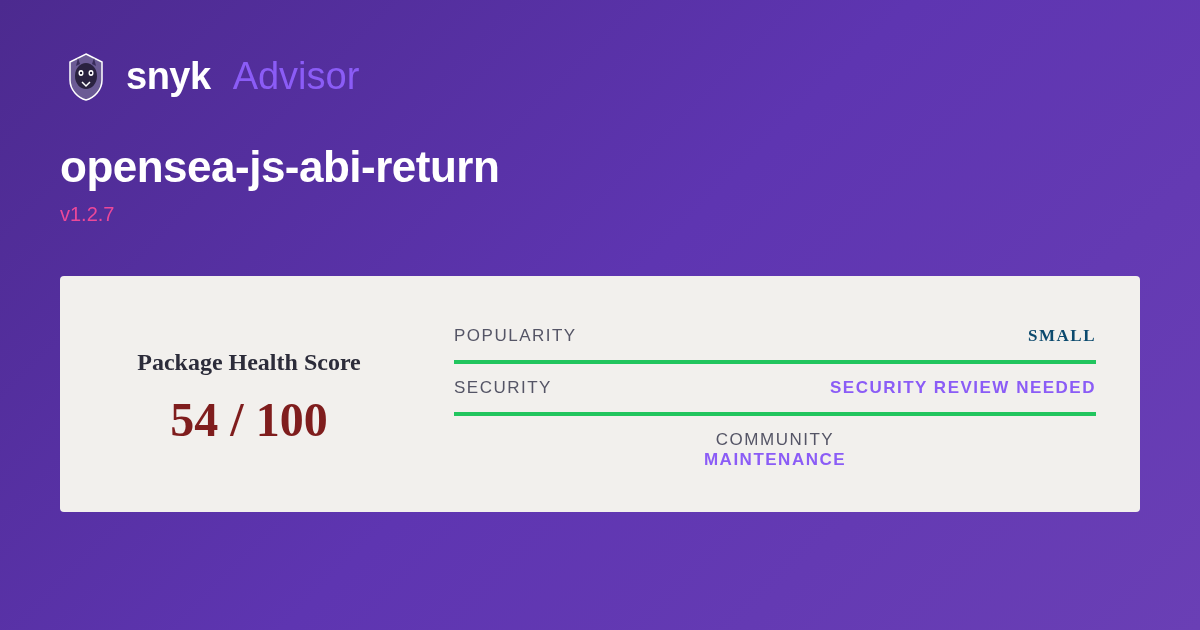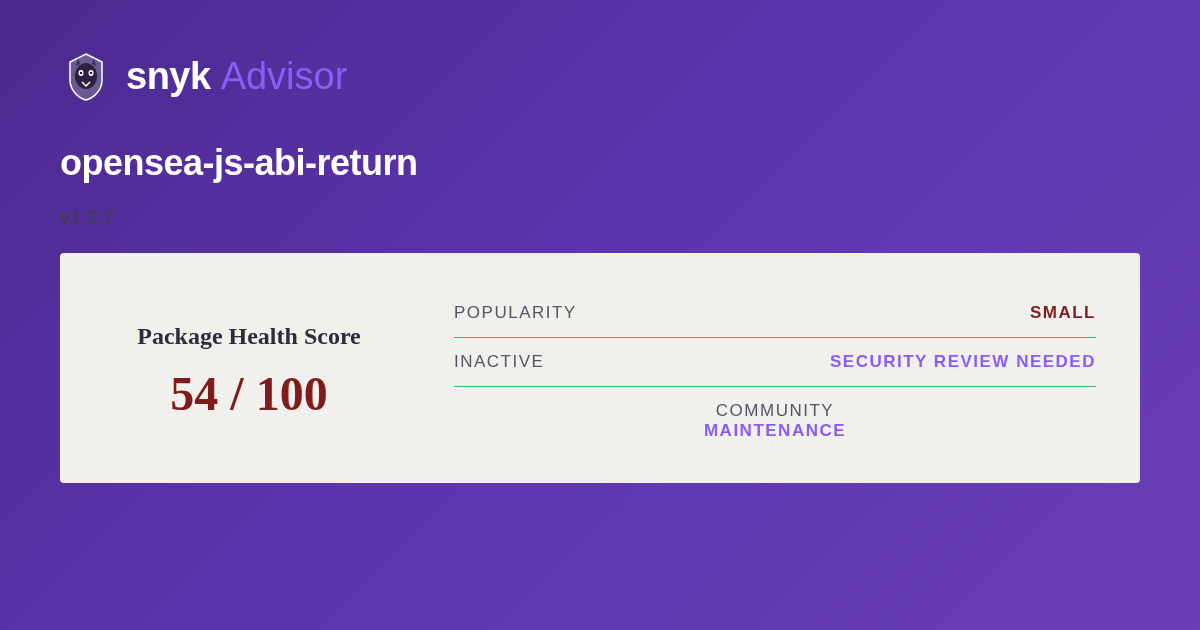--- a/index.html
+++ b/index.html
@@ -18,45 +18,45 @@
       gap: 14px;
       margin-bottom: 40px;
     }
     .logo-icon {
       width: 52px;
       height: 52px;
     }
     .brand {
       display: flex;
       align-items: baseline;
-      gap: 10px;
+      gap: 22px;
     }
     .brand-bold {
       color: #fff;
       font-size: 38px;
       font-weight: 700;
       letter-spacing: -0.5px;
     }
     .brand-light {
       color: #8b5cf6;
       font-size: 38px;
       font-weight: 300;
     }
     .package-name {
       color: #fff;
-      font-size: 36px;
+      font-size: 44px;
       font-weight: 700;
-      margin-bottom: 22px;
+      margin-bottom: 11px;
       letter-spacing: -0.5px;
     }
     .version {
-      color: #404040;
+      color: #ec4899;
       font-size: 20px;
       font-weight: 400;
-      margin-bottom: 24px;
+      margin-bottom: 50px;
     }
     .card {
       background: #f2f0ed;
       border-radius: 4px;
       padding: 36px 44px 28px 44px;
       display: flex;
       gap: 50px;
     }
     .score-section {
       display: flex;
@@ -83,38 +83,38 @@
     .metrics {
       flex: 1;
       display: flex;
       flex-direction: column;
     }
     .metric-row {
       display: flex;
       justify-content: space-between;
       align-items: center;
       padding: 14px 0;
-      border-bottom: 1px solid #22c55e;
+      border-bottom: 4px solid #22c55e;
     }
     .metric-row:last-child {
       border-bottom: none;
       flex-direction: column;
     }
     .metric-label {
       color: #555566;
       font-size: 17px;
       font-weight: 500;
       letter-spacing: 1.5px;
     }
     .metric-value {
       font-size: 17px;
       font-weight: 700;
       letter-spacing: 1.5px;
     }
-    .val-red { color: #7f1d1d; }
+    .val-red { color: #0c4a6e; font-family: Liberation Serif, serif; }
     .val-orange { color: #8b5cf6; }
   </style>
 </head>
 <body>
 
 <div class="header">
   <div class="logo-icon">
     <svg viewBox="0 0 52 52" width="52" height="52">
       <path d="M26 4 L42 12 L42 30 C42 40 34 48 26 50 C18 48 10 40 10 30 L10 12 Z" fill="#6b5b95" stroke="#fff" stroke-width="1.5"></path>
       <path d="M18 8 L16 16 L20 14 Z" fill="#3a2d5c"></path>
@@ -140,21 +140,21 @@
   <div class="score-section">
     <div class="score-label">Package Health Score</div>
     <div class="score-value">54 / 100</div>
   </div>
   <div class="metrics">
     <div class="metric-row">
       <span class="metric-label">POPULARITY</span>
       <span class="metric-value val-red">SMALL</span>
     </div>
     <div class="metric-row">
-      <span class="metric-label">INACTIVE</span>
+      <span class="metric-label">SECURITY</span>
       <span class="metric-value val-orange">SECURITY REVIEW NEEDED</span>
     </div>
     <div class="metric-row">
       <span class="metric-label">COMMUNITY</span>
       <span class="metric-value val-orange">MAINTENANCE</span>
     </div>
   </div>
 </div>
 
 </body></html>

